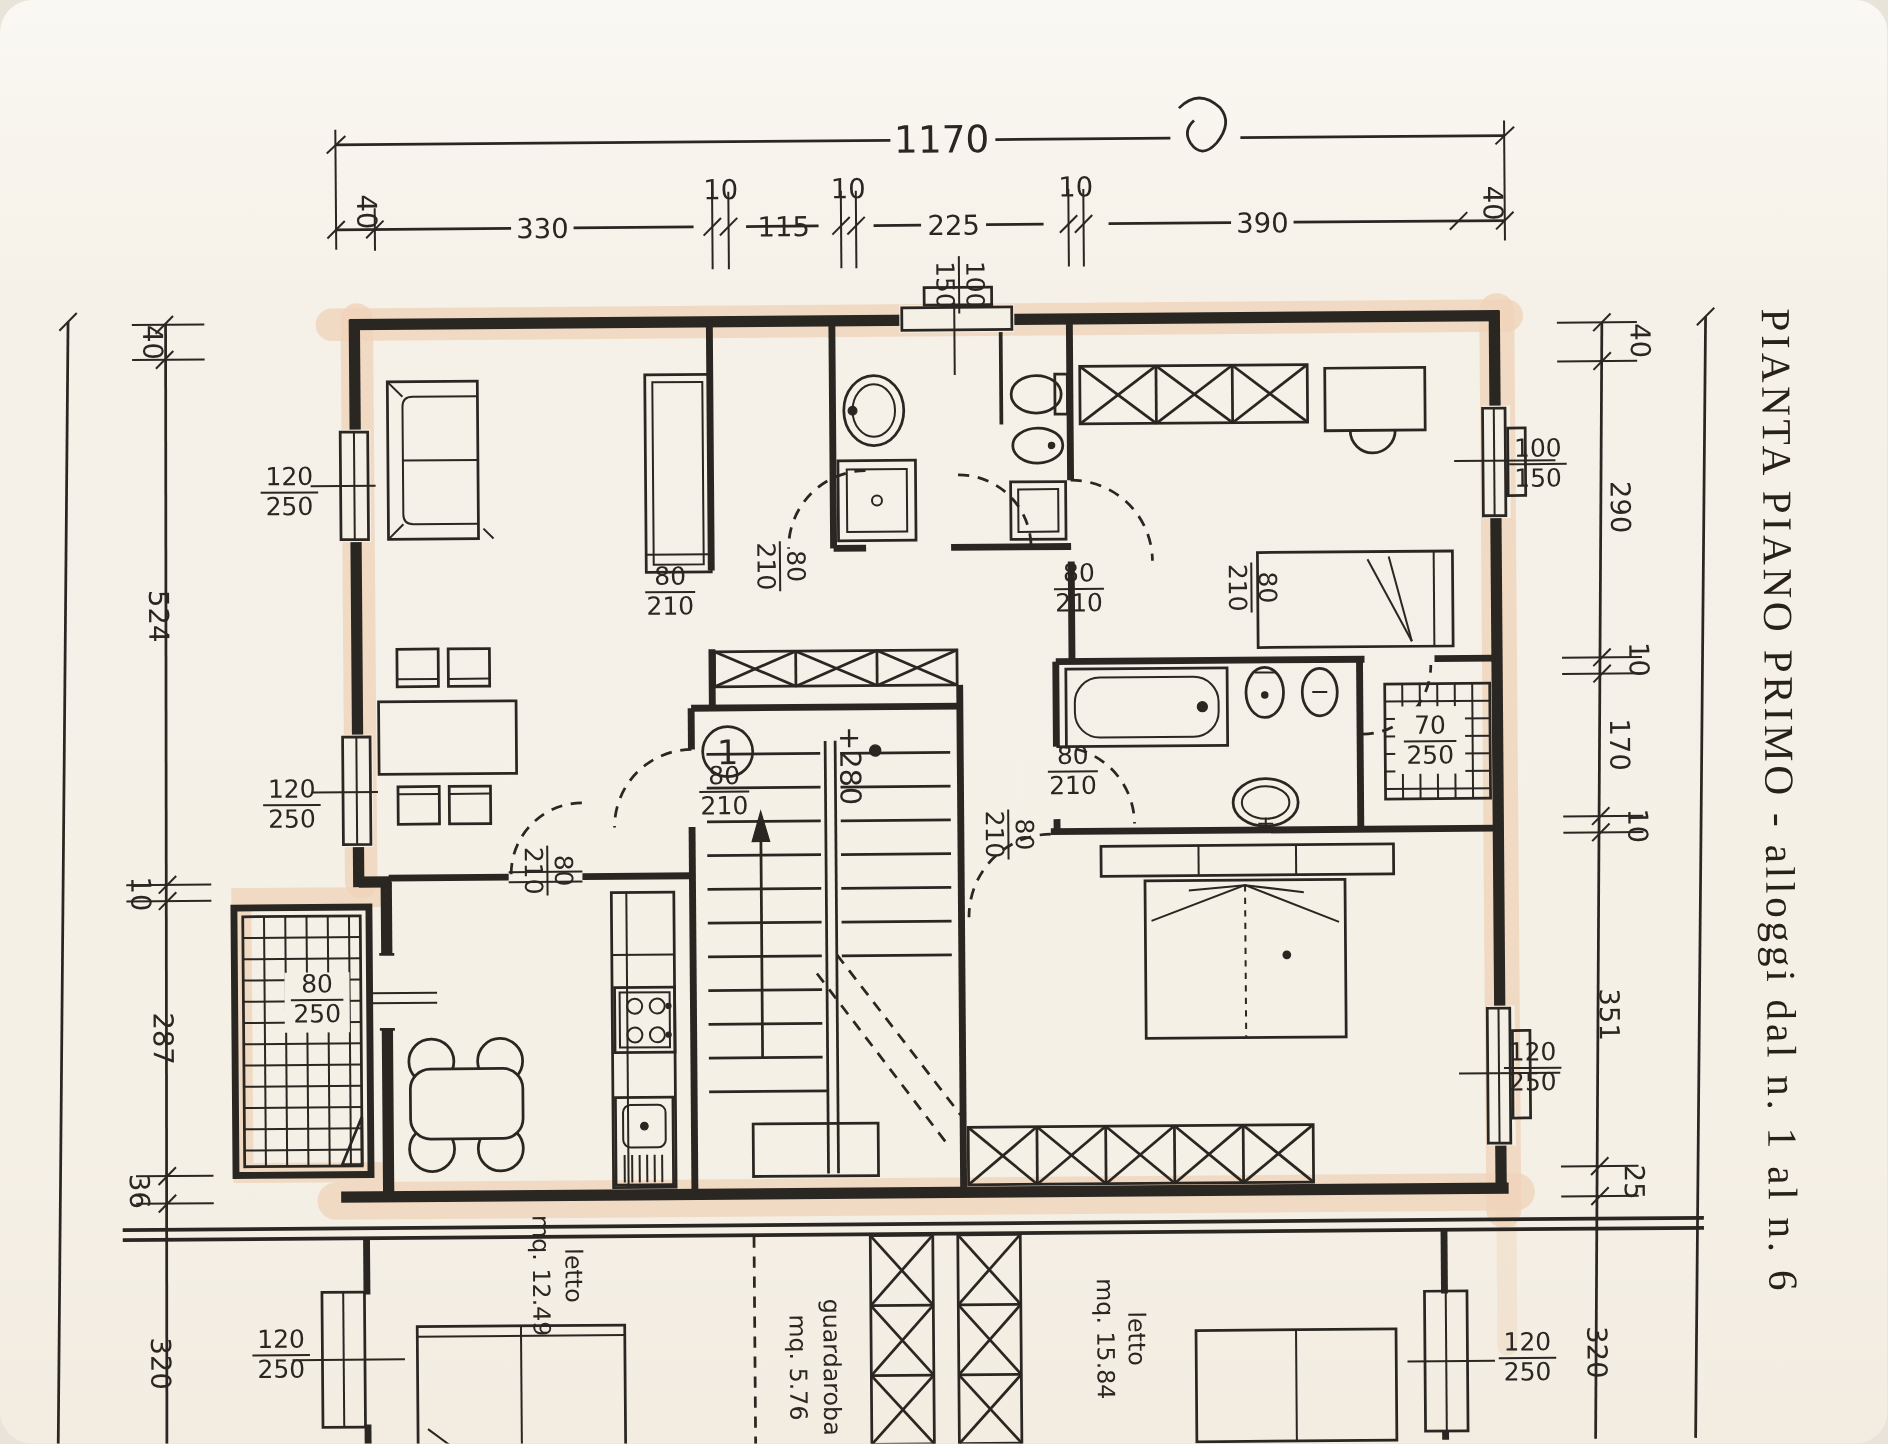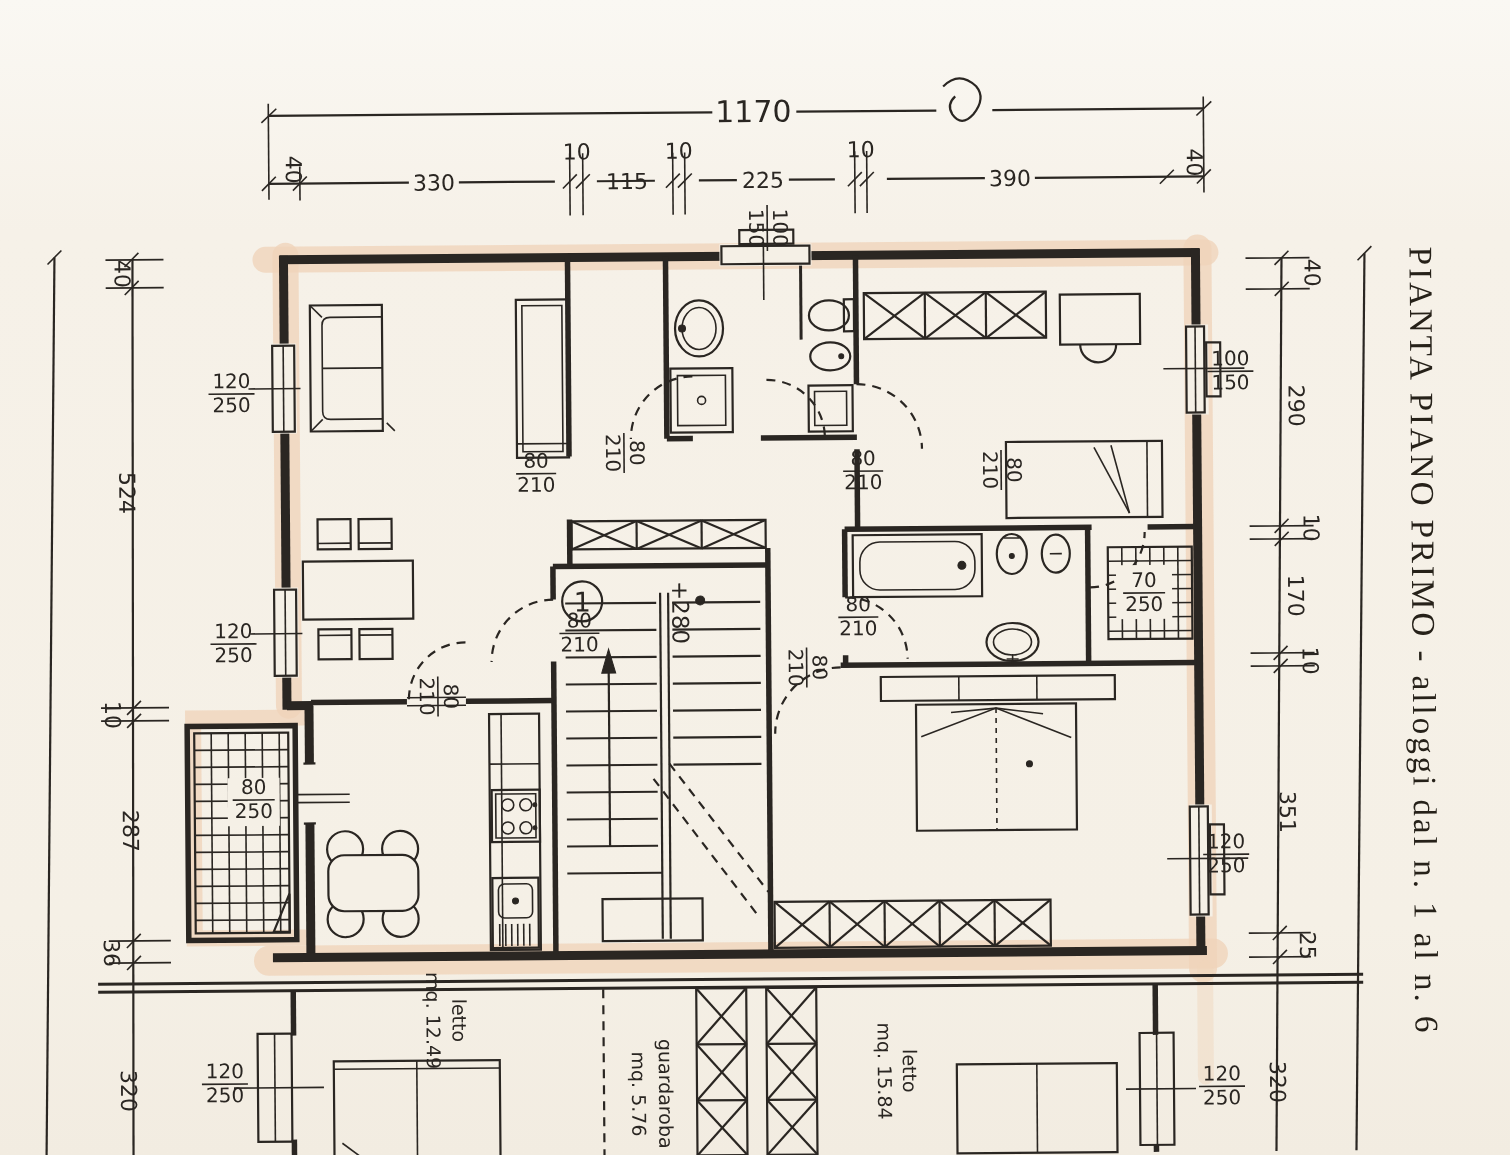--- a/index.html
+++ b/index.html
@@ -1,18 +1,18 @@
 <!DOCTYPE html>
 <html><head>
 <meta charset="utf-8">
 <style>
   html,body{margin:0;padding:0;background:#e8e4da;}
   .page{position:relative;width:1510px;height:1155px;overflow:hidden;
         background:linear-gradient(180deg,#faf8f3 0%,#f6f1e8 20%,#f5f0e6 80%,#f2ece1 100%);
-        font-family:"DejaVu Sans", sans-serif;}
+        font-family:"DejaVu Sans", sans-serif;border-radius:26px;}
   svg{position:absolute;inset:0;}
   .ink{stroke:#2a2622;fill:none;stroke-linecap:butt;}
   .hl{stroke:#f0d4ba;fill:none;stroke-linecap:round;opacity:.78;}
   .hl2{stroke:#f0d4ba;fill:none;stroke-linecap:round;opacity:.45;}
   .thin{stroke-width:1.6;}
   .med{stroke-width:2.2;}
   .part{stroke-width:3;}
   .wint{stroke-width:5.5;}
   .wext{stroke-width:9;}
   .dash{stroke-dasharray:9 7;}

